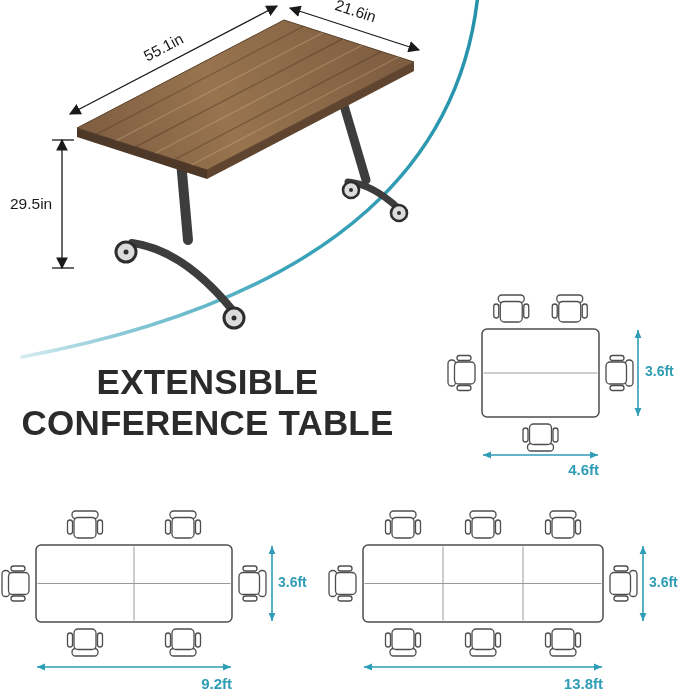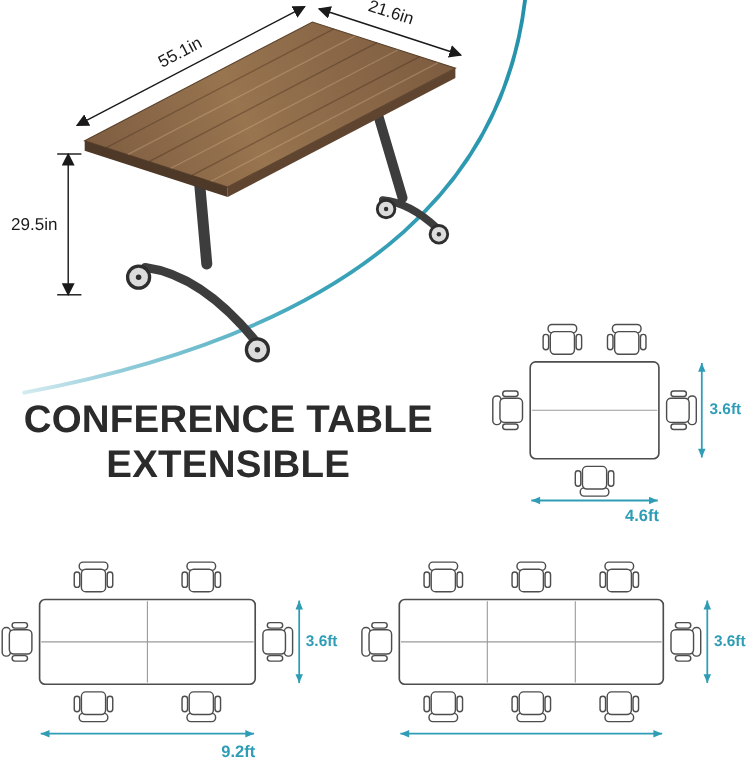--- a/index.html
+++ b/index.html
@@ -86,22 +86,22 @@
       <line x1="50" y1="268" x2="72" y2="268"></line>
       <line x1="68" y1="114" x2="275" y2="6" marker-start="url(#arrB)" marker-end="url(#arrB)"></line>
       <line x1="288" y1="8" x2="417" y2="50" marker-start="url(#arrB)" marker-end="url(#arrB)"></line>
     </g>
     <text class="ill-dim" x="8" y="209">29.5in</text>
     <text class="ill-dim" x="164" y="52" text-anchor="middle" transform="rotate(-27.5 164 52)">55.1in</text>
     <text class="ill-dim" x="352" y="16" text-anchor="middle" transform="rotate(18 352 16)">21.6in</text>
   </svg>
 
   <div class="title-block">
+    <div class="title-line">EXTENSIBLE</div>
     <div class="title-line">CONFERENCE TABLE</div>
-    <div class="title-line">EXTENSIBLE</div>
   </div>
 
   <div class="config" style="left:438px;top:283px;width:241px;height:206px;">
     <svg class="cfg" width="241" height="206" viewBox="0 0 241 206">
         <rect x="44" y="46" width="117" height="88" rx="5" fill="#fff" stroke="#4d4d4d" stroke-width="1.5"></rect>
         <line x1="45.5" y1="90" x2="159.5" y2="90" stroke="#9a9a9a" stroke-width="1"></line>
         <g transform="translate(73.25,29) rotate(0)">
           <rect x="-13" y="-17" width="26" height="7.5" rx="3.5" fill="#fff" stroke="#4d4d4d" stroke-width="1.3"></rect>
           <rect x="-17.5" y="-8" width="5" height="14" rx="2.5" fill="#fff" stroke="#4d4d4d" stroke-width="1.3"></rect>
           <rect x="12.5" y="-8" width="5" height="14" rx="2.5" fill="#fff" stroke="#4d4d4d" stroke-width="1.3"></rect>
@@ -249,15 +249,16 @@
           <rect x="-11" y="-10.5" width="22" height="20.5" rx="4" fill="#fff" stroke="#4d4d4d" stroke-width="1.3"></rect>
         </g>
         <line x1="313" y1="51" x2="313" y2="126" stroke="#2e9db5" stroke-width="1.6"></line>
         <polygon points="313,51 309.6,59 316.4,59" fill="#2e9db5"></polygon>
         <polygon points="313,126 316.4,118 309.6,118" fill="#2e9db5"></polygon>
         <line x1="34" y1="172" x2="272" y2="172" stroke="#2e9db5" stroke-width="1.6"></line>
         <polygon points="34,172 42,175.4 42,168.6" fill="#2e9db5"></polygon>
         <polygon points="272,172 264,168.6 264,175.4" fill="#2e9db5"></polygon>
       </svg>
     <span class="dim-label v" style="left: 319px; top: 79px; color: rgb(46, 157, 181);">3.6ft</span>
+    <span class="dim-label h" style="left: 33px; top: 180px; width: 240px; color: rgb(46, 157, 181);">13.8ft</span>
   </div>
 
 </div>
 
 </body></html>

